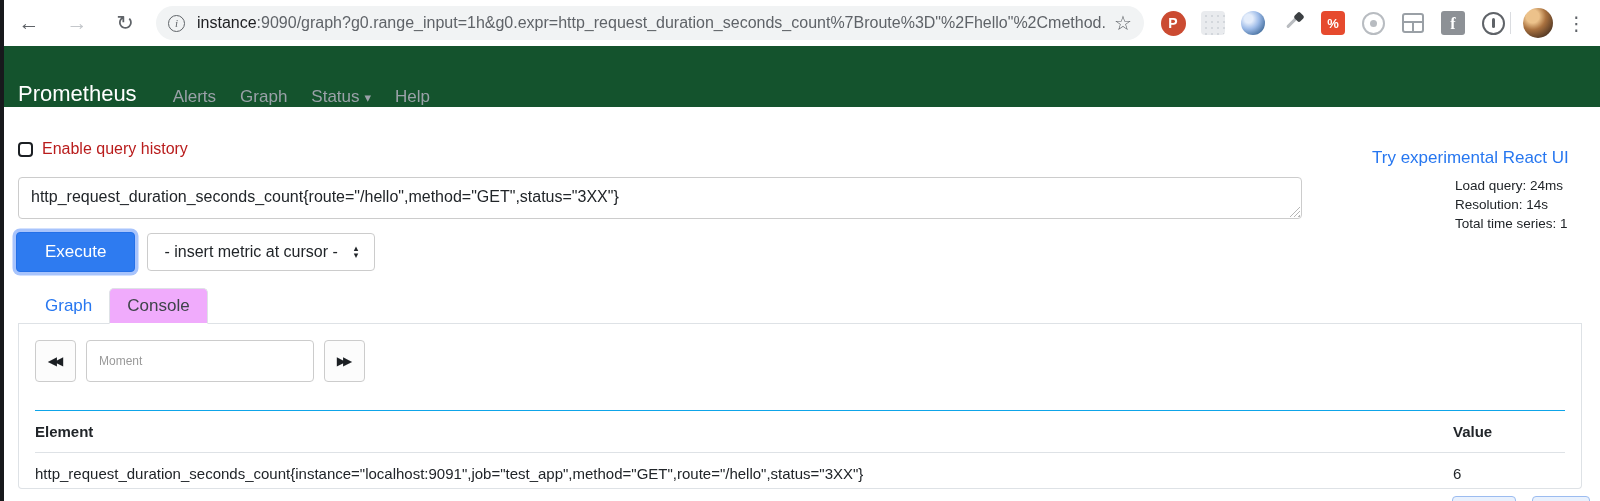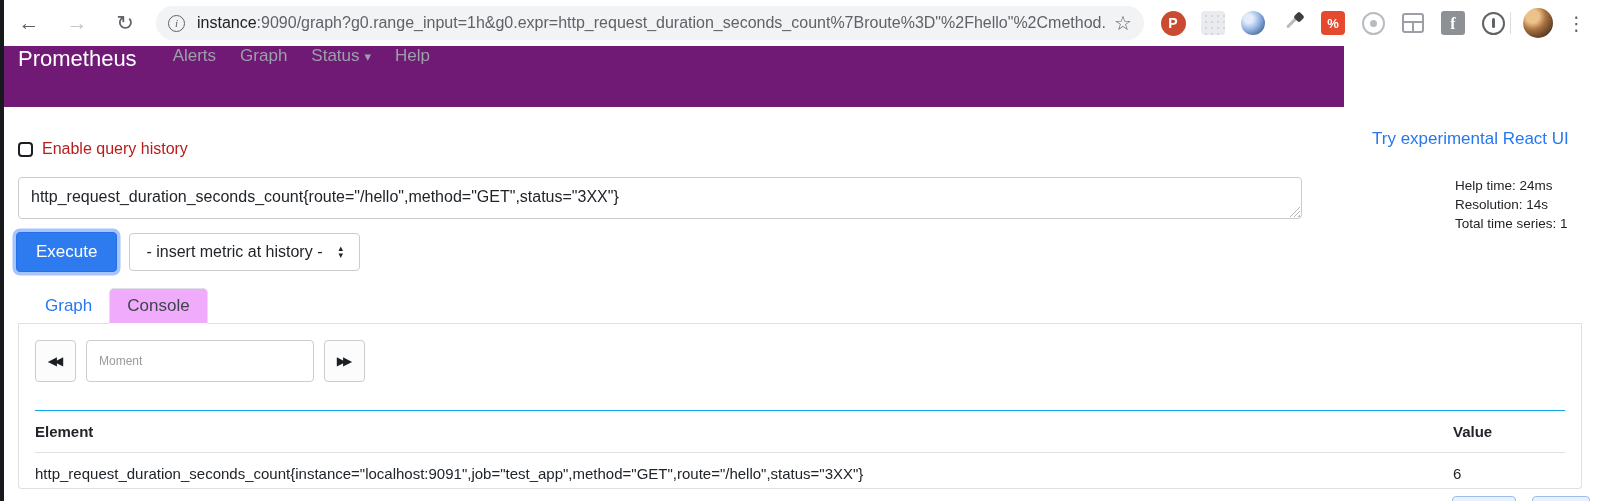--- a/index.html
+++ b/index.html
@@ -37,44 +37,44 @@
   .ext-window::after { content:""; position:absolute; left:8px; top:8px; bottom:0; width:2px; background:#9aa0a6; }
   .ext-fb { width:24px; height:24px; border-radius:3px; background:#8d9196; color:#fff; font-weight:bold; font-size:16px; display:flex; align-items:flex-end; justify-content:center; line-height:22px; font-family:"Liberation Serif",serif; }
   .ext-one { width:23px; height:23px; border:2.4px solid #5f6368; border-radius:50%; position:relative; }
   .ext-one::after { content:""; position:absolute; left:50%; top:4px; width:3px; height:10px; margin-left:-1.5px; background:#5f6368; border-radius:1.5px; }
   .chrome-sep { width:1px; height:22px; background:#dadce0; margin-left:4px; }
   .avatar { width:30px; height:30px; border-radius:50%; margin-left:12px; cursor:pointer;
       background:radial-gradient(circle at 32% 28%, #ecc28b 0 22%, #a9713f 45%, #5d3f27 75%, #2e2015); }
   .menu-dots { font-size:19px; color:#5f6368; margin-left:14px; cursor:pointer; letter-spacing:0; }
 
   
-  .pnav { position:absolute; left:0; top:46px; width:1344px; height:61px; background:#701a75; display:flex; align-items:flex-start; }
+  .pnav { position:absolute; left:0; top:46px; width:1600px; height:61px; background:#14532d; display:flex; align-items:flex-end; }
   .brand { color:#ffffff; font-size:22px; font-weight:500; margin-left:18px; cursor:pointer; }
   .pnav-links { display:flex; align-items:center; margin-left:36px; gap:24px; }
   .pnav-link { color:#9aa1a8; font-size:17px; cursor:pointer; white-space:nowrap; }
   .pnav-link .caret { font-size:13px; margin-left:5px; }
 
   
   .content { position:absolute; left:0; top:107px; width:1600px; height:394px; background:#fff; }
 
   .history-row { position:absolute; left:18px; top:33px; display:flex; align-items:center; }
   .checkbox { width:15px; height:15px; border:2.4px solid #1b1f23; border-radius:4px; background:#fff; cursor:pointer; }
   .history-label { margin-left:9px; font-size:16px; color:#b91c1c; }
 
-  .react-link { position:absolute; left:1372px; top:22px; width:174px; font-size:17px; color:#2777f0; cursor:pointer; white-space:nowrap; }
+  .react-link { position:absolute; left:1372px; top:41px; width:174px; font-size:17px; color:#2777f0; cursor:pointer; white-space:nowrap; }
 
   .query-box { position:absolute; left:18px; top:70px; width:1284px; height:42px; border:1px solid #ccc; border-radius:4px; background:#fff; font-size:16px; color:#212529; padding:10px 12px; white-space:nowrap; overflow:hidden; cursor:text; }
   .resize-handle { position:absolute; right:1px; bottom:1px; width:11px; height:11px;
       background:repeating-linear-gradient(135deg, transparent 0 2px, #b7b7b7 2px 3px);
       clip-path:polygon(100% 0, 100% 100%, 0 100%); }
 
   .stats { position:absolute; left:1455px; top:69px; font-size:13.5px; color:#212529; line-height:19px; }
 
   .exec-row { position:absolute; left:16px; top:125px; display:flex; align-items:center; }
-  .execute-btn { height:40px; padding:0 19px; background:#2e7bf0; border:1px solid #2470e8; border-radius:4px; color:#fff; font-size:17px; cursor:pointer; box-shadow:0 0 0 3.5px rgba(96,148,250,.55); }
+  .execute-btn { height:40px; padding:0 28px; background:#2e7bf0; border:1px solid #2470e8; border-radius:4px; color:#fff; font-size:17px; cursor:pointer; box-shadow:0 0 0 3.5px rgba(96,148,250,.55); }
   .metric-select { margin-left:12px; height:38px; border:1px solid #ccc; border-radius:4px; background:#fff; display:flex; align-items:center; padding:0 16px; font-size:16px; color:#212529; cursor:pointer; }
   .select-caret { display:flex; flex-direction:column; margin-left:16px; line-height:7px; font-size:9px; color:#212529; }
 
   .tabs { position:absolute; left:18px; top:183px; width:1564px; height:34px; display:flex; align-items:flex-end; border-bottom:1px solid #dee2e6; }
   .tab { font-size:17px; padding:7px 17px; cursor:pointer; border-radius:5px 5px 0 0; }
   .tab.inactive { color:#2777f0; margin-left:10px; }
   .tab.active { color:#3e444a; background:#f0abfc; border:1px solid #dee2e6; border-bottom:1px solid #fff; margin-bottom:-1px; }
 
   .panel { position:absolute; left:18px; top:217px; width:1564px; height:165px; border-left:1px solid #dee2e6; border-right:1px solid #dee2e6; border-bottom:1px solid #dee2e6; border-radius:0 0 4px 4px; background:#fff; padding:16px 16px 0 16px; }
 
@@ -161,29 +161,29 @@
   </div>
 
   <div class="react-link">Try experimental React UI</div>
 
   <div class="query-box">
     <span>http_request_duration_seconds_count{route="/hello",method="GET",status="3XX"}</span>
     <div class="resize-handle"></div>
   </div>
 
   <div class="stats">
-    <div>Help time: 24ms</div>
+    <div>Load query: 24ms</div>
     <div>Resolution: 14s</div>
     <div>Total time series: 1</div>
   </div>
 
   <div class="exec-row">
     <button class="execute-btn">Execute</button>
     <div class="metric-select">
-      <span>- insert metric at history -</span>
+      <span>- insert metric at cursor -</span>
       <span class="select-caret">
         <span>▴</span>
         <span>▾</span>
       </span>
     </div>
   </div>
 
   <div class="tabs">
     <div class="tab inactive">Graph</div>
     <div class="tab active">Console</div>

